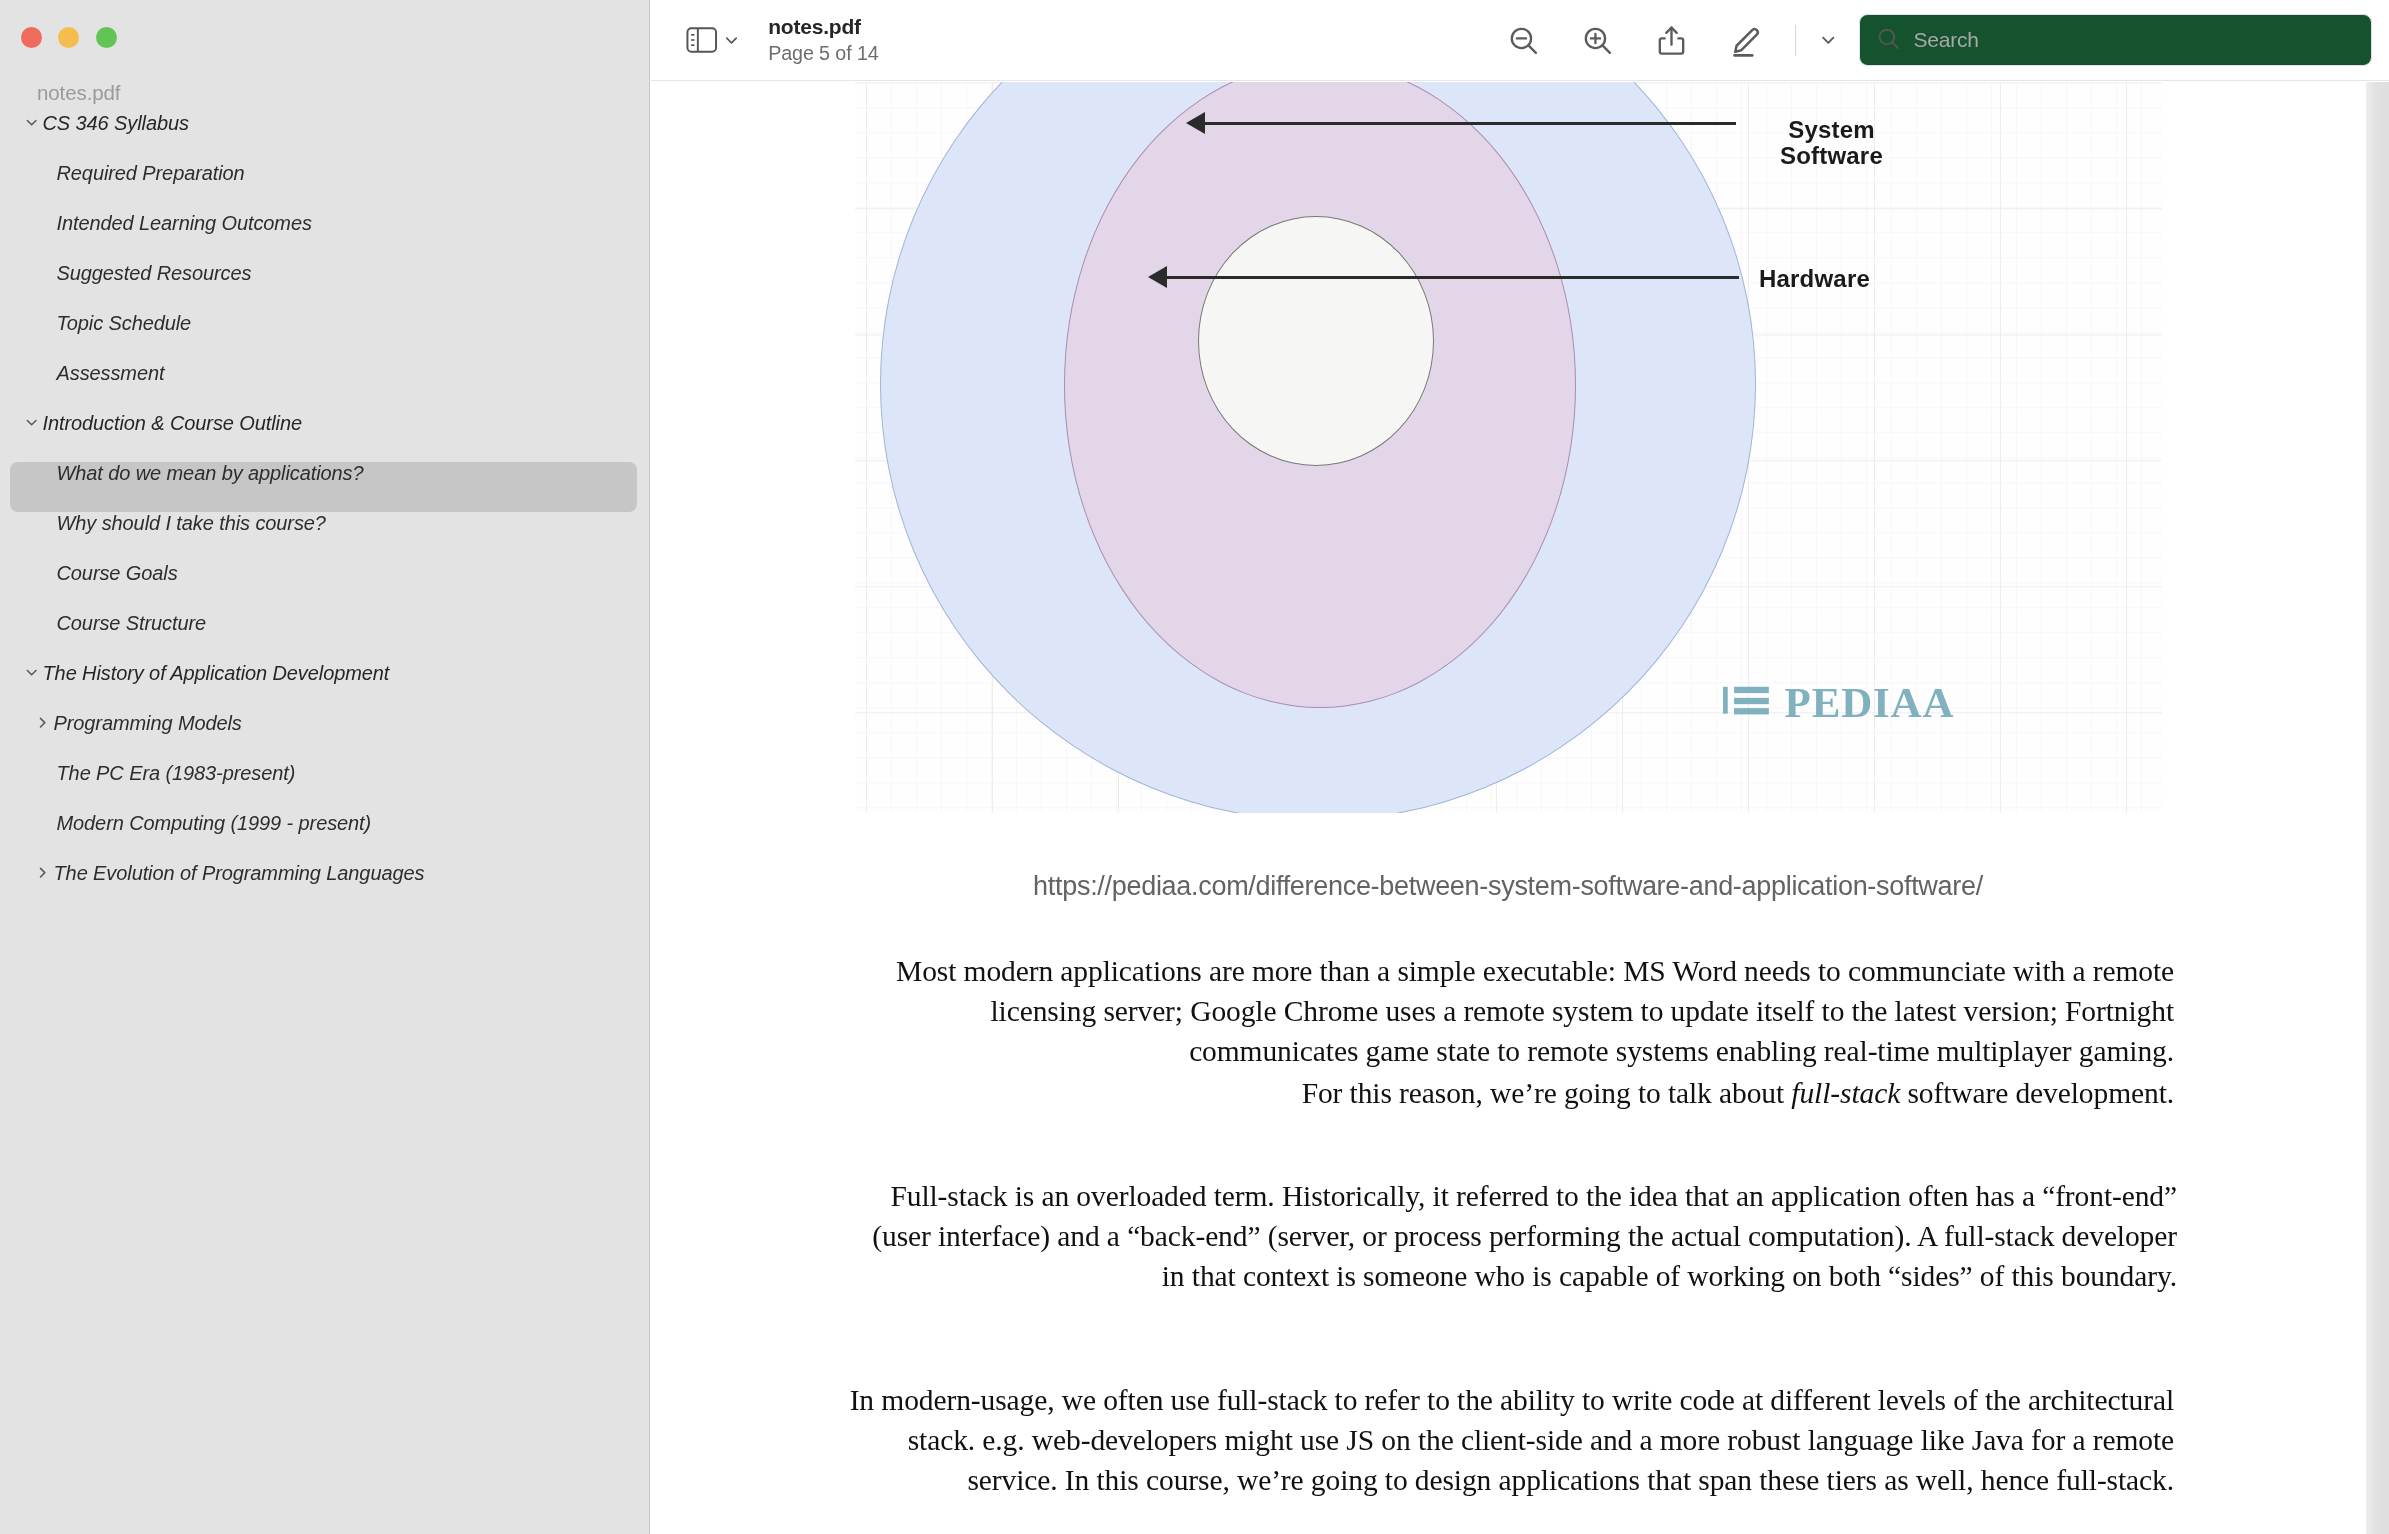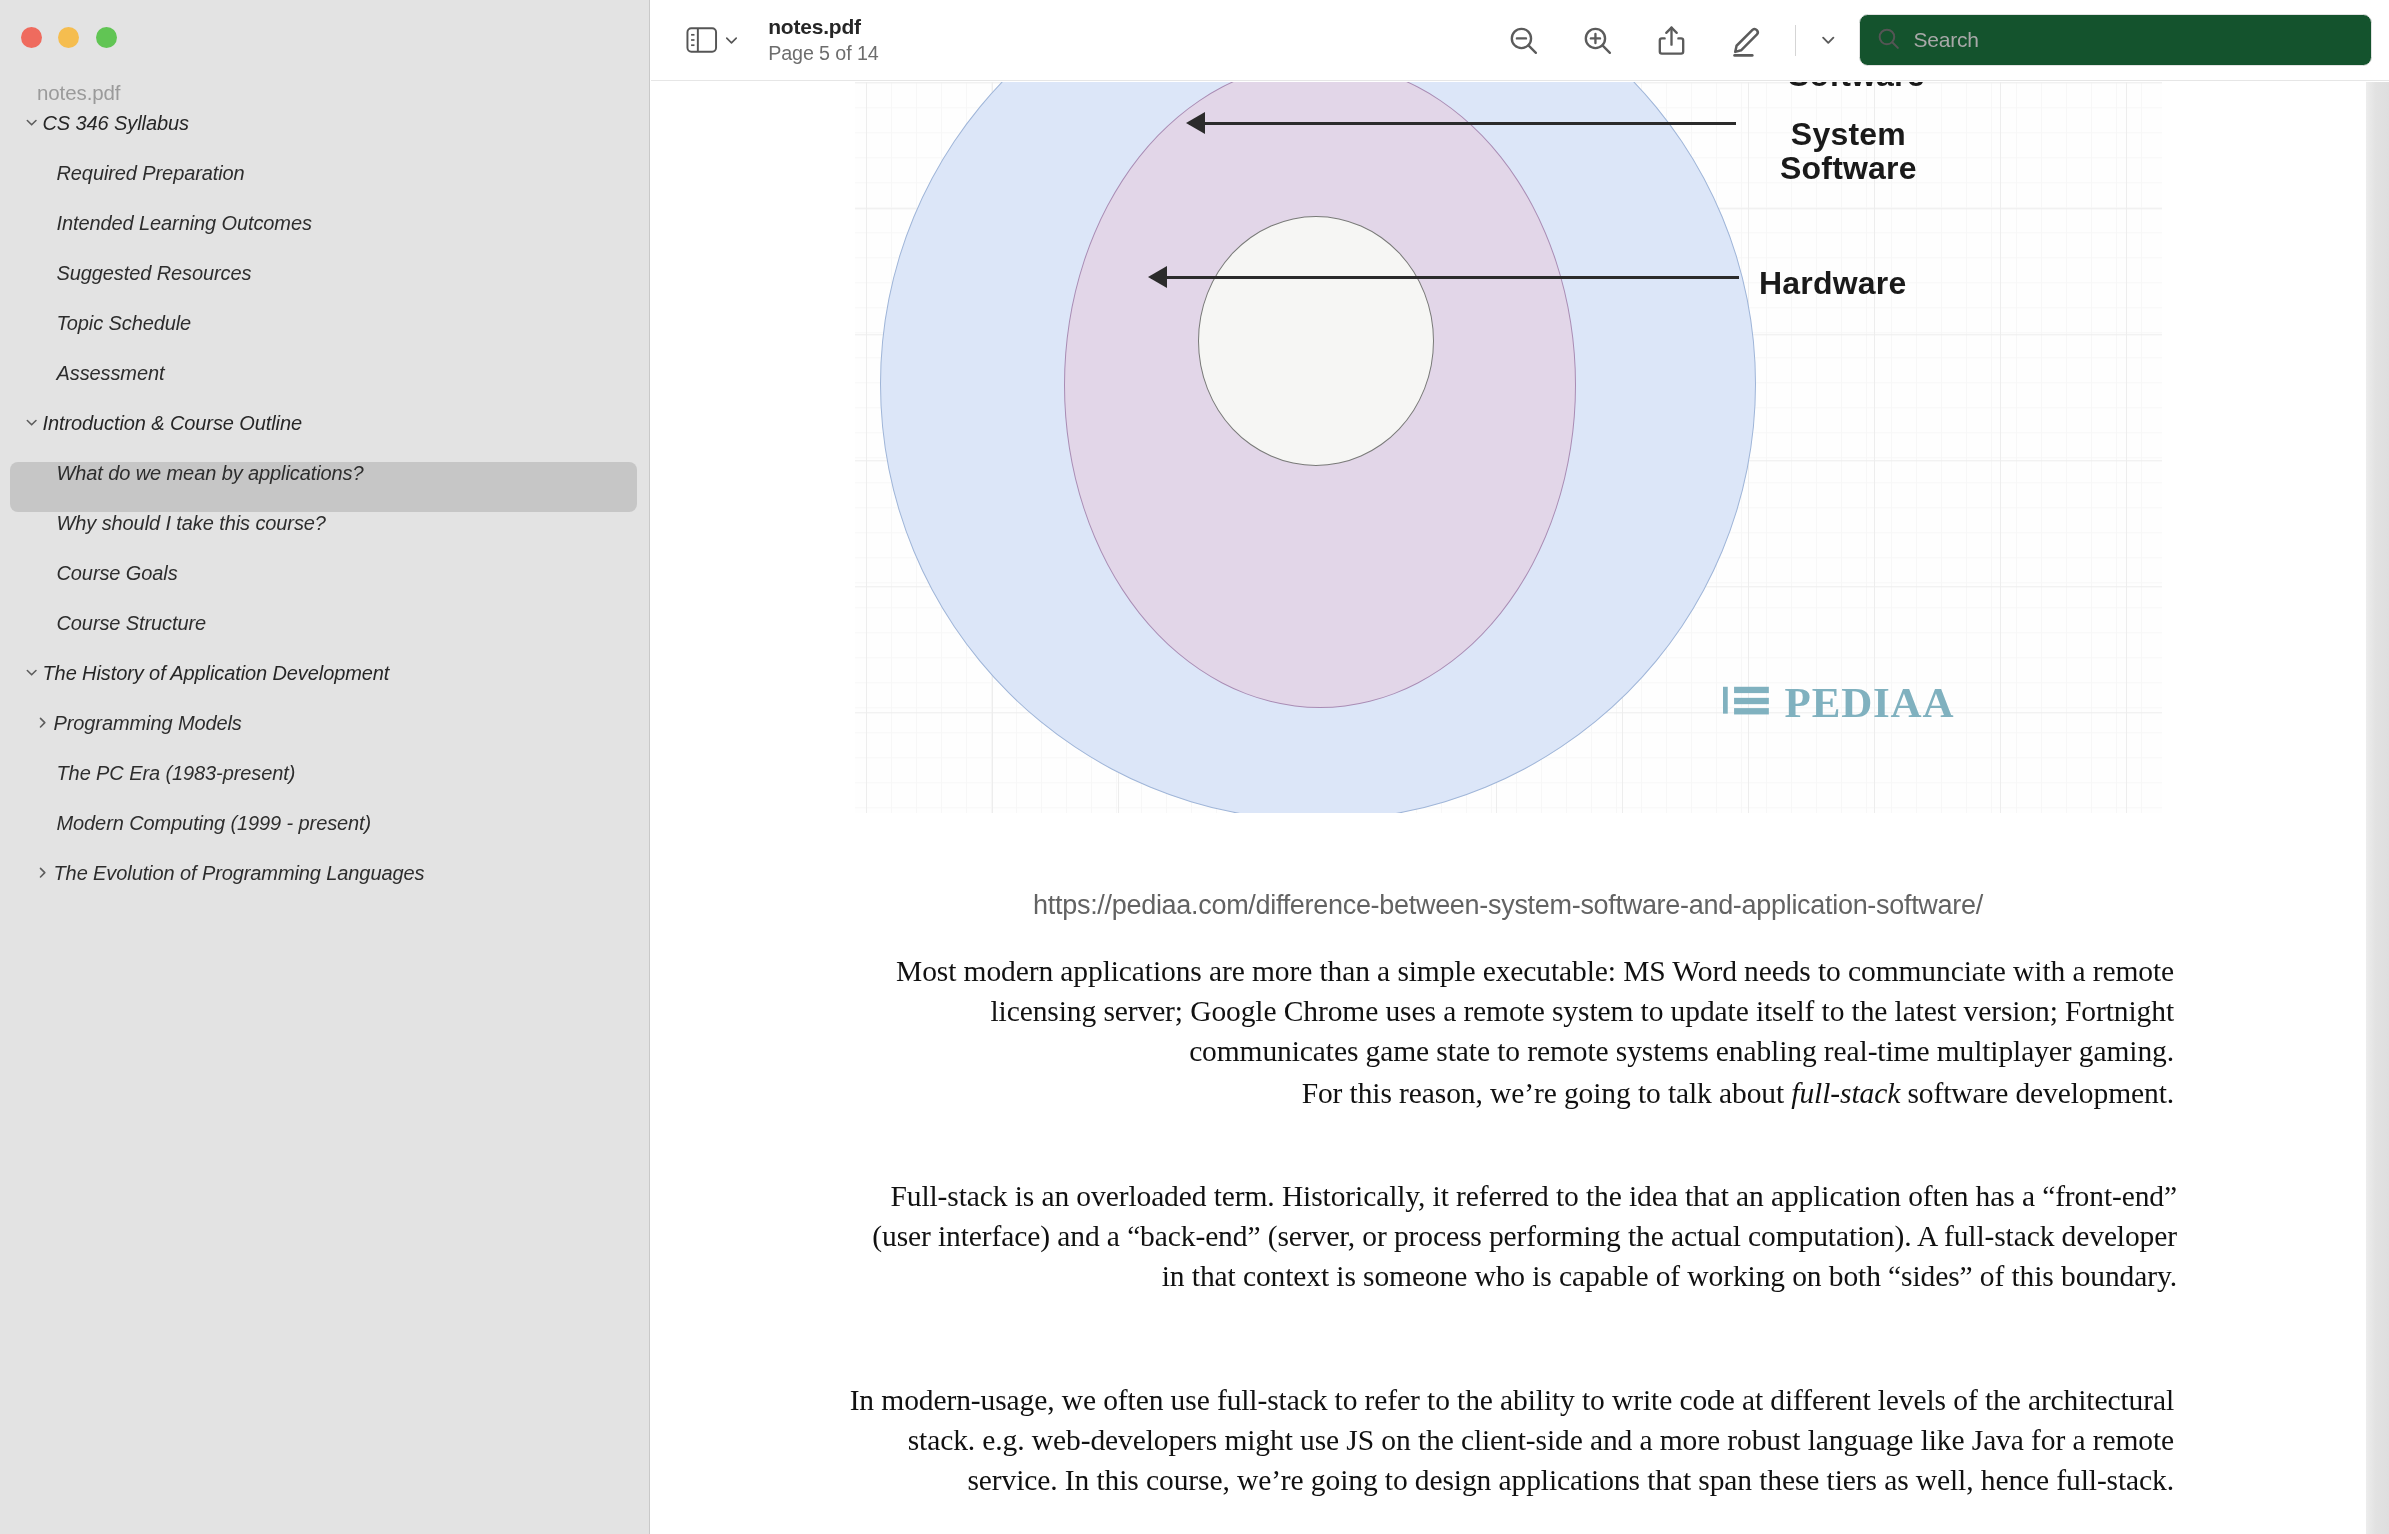--- a/index.html
+++ b/index.html
@@ -163,21 +163,21 @@
     left: 343px; top: 151px;
     width: 236px; height: 250px;
     background: #f6f6f4;
     border: 1.6px solid #797a78;
   }
 
   .fig-label {
     position: absolute;
     font-family: "Liberation Sans", sans-serif;
     font-weight: bold;
-    font-size: 32px;
+    font-size: 24px;
     color: #1a1a1a;
     letter-spacing: 0.2px;
     line-height: 1.08;
     text-align: center;
   }
   .fig-label.software  { left: 933px; top:  -6.3px; }
   .fig-label.system    { left: 925px; top:  52px; }
   .fig-label.hardware  { left: 904px; top: 201px; }
 
   .arrow { position: absolute; height: 3.2px; background: #2b2b2b; }
@@ -196,21 +196,21 @@
     display: flex; align-items: center; gap: 12.6px;
   }
   .pediaa-mark { display: block; }
   .pediaa-text {
     font-family: "Liberation Serif", serif;
     font-weight: bold; font-size: 43px;
     color: #80b1bf; letter-spacing: 0.8px;
   }
 
   .fig-caption {
-    position: absolute; left: 0; top: 808px;
+    position: absolute; left: 0; top: 789px;
     width: 1714px;
     text-align: center;
     font-family: "Liberation Sans", sans-serif;
     font-size: 27px; color: #636363;
     letter-spacing: -0.3px;
   }
   .para {
     position: absolute;
     left: 192px;
     width: 1331px;

